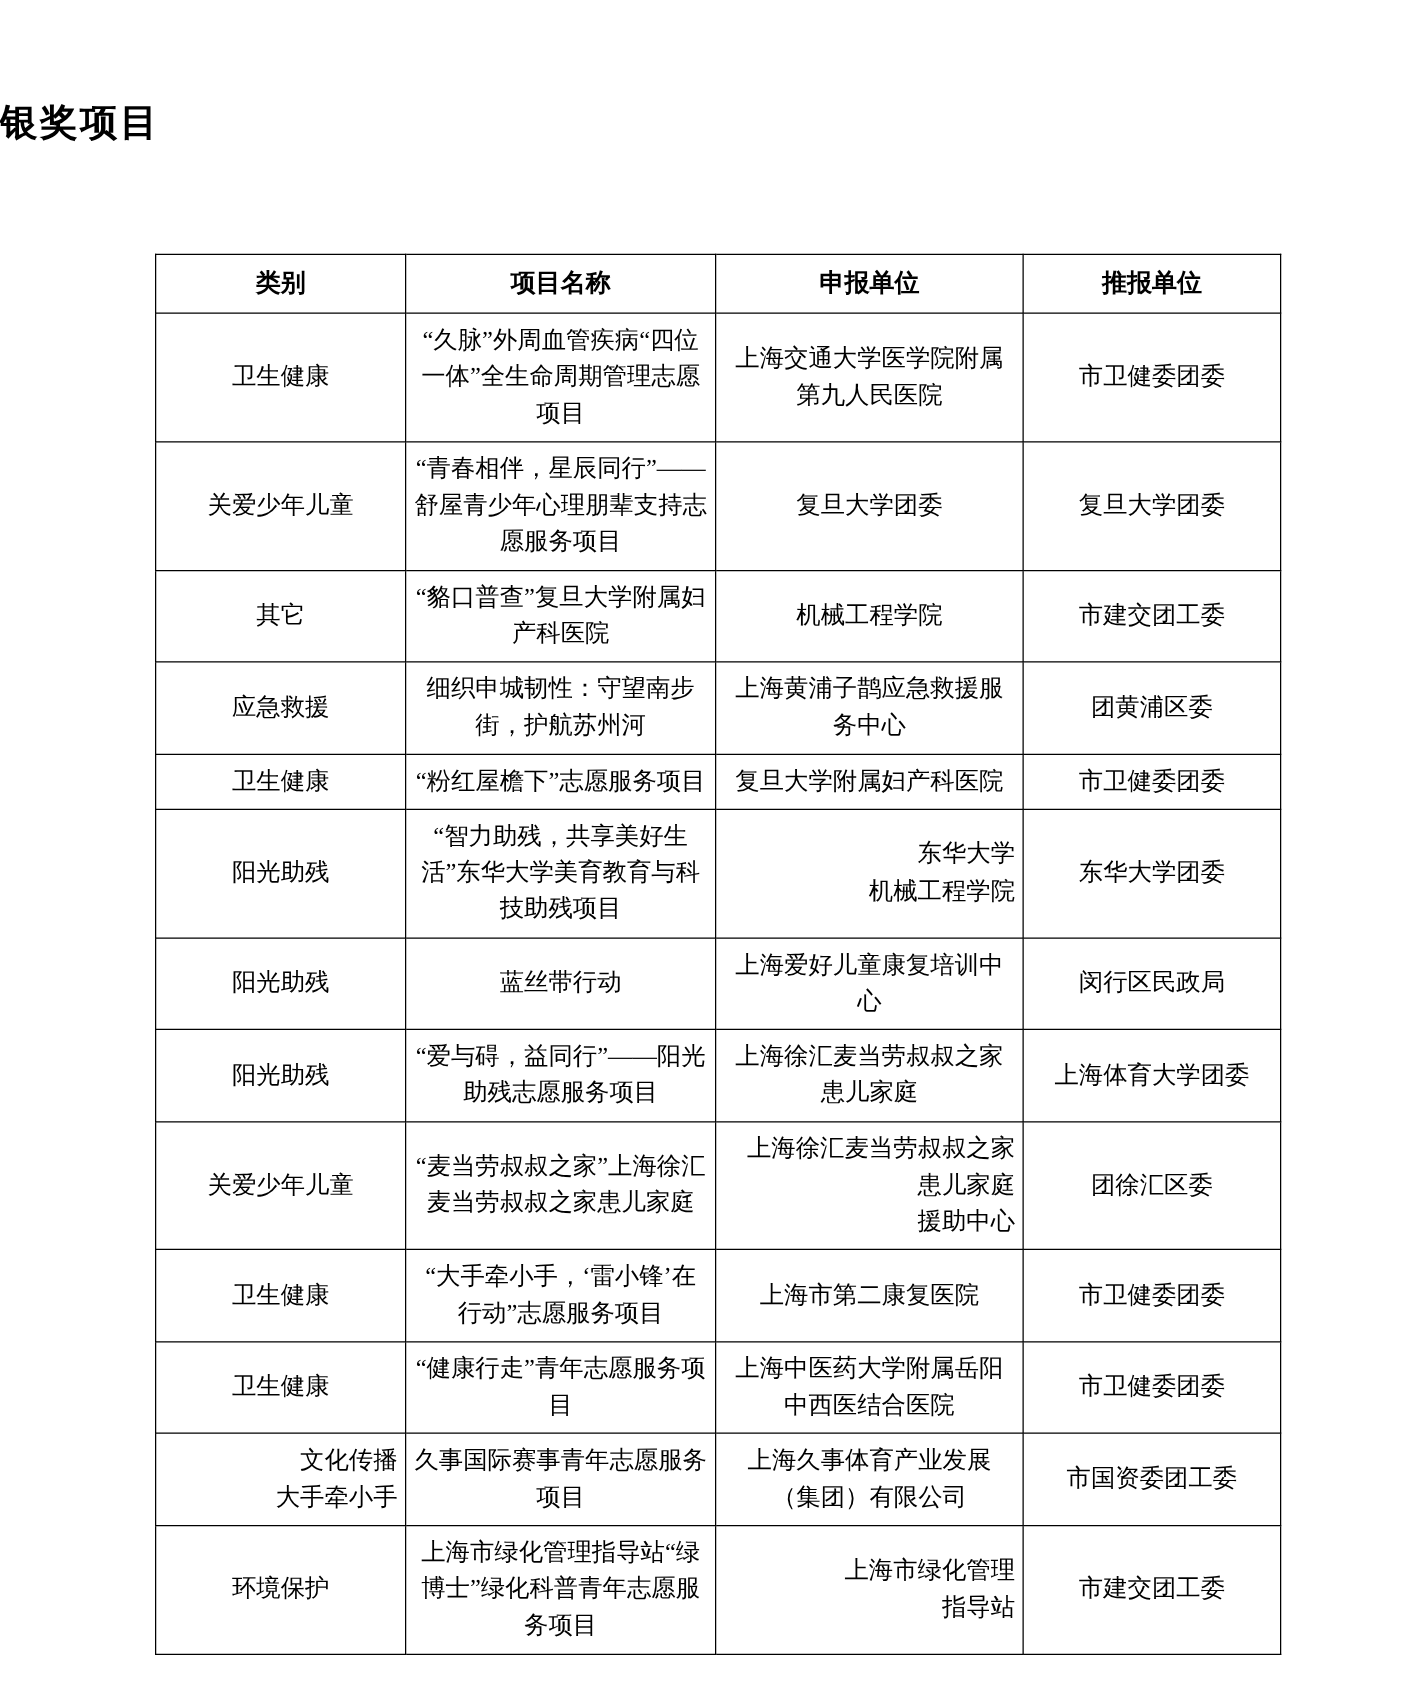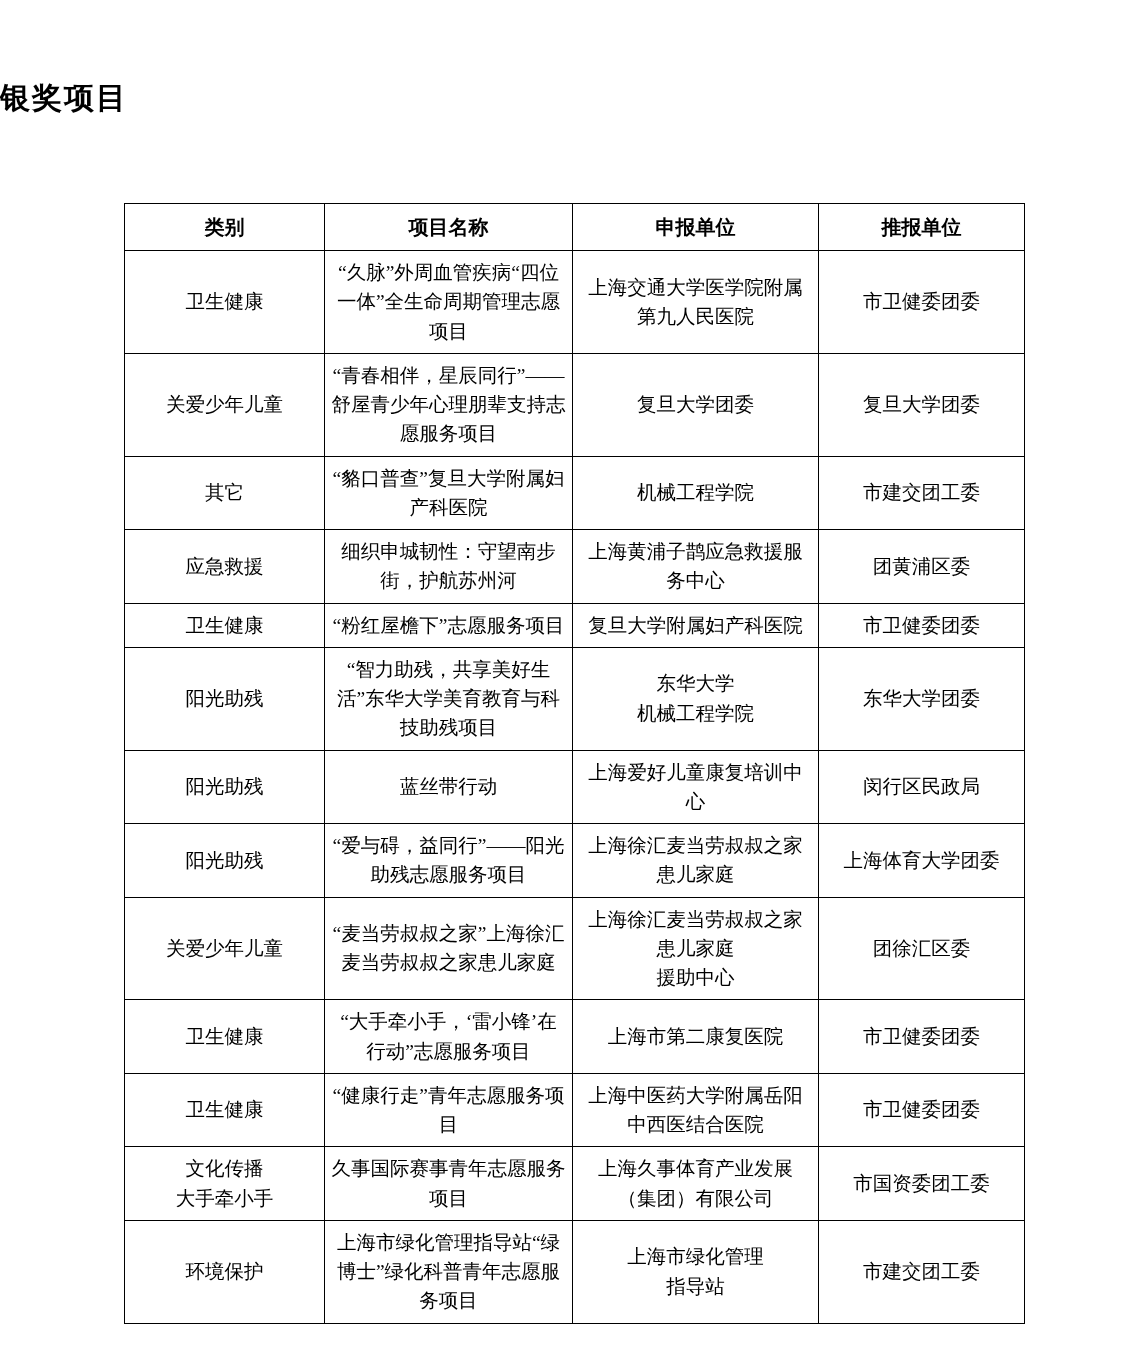--- a/index.html
+++ b/index.html
@@ -51,21 +51,21 @@
   table.award-table th {
     font-weight: bold;
     font-size: 20px;
     padding: 8px 6px;
   }
   col.c-category { width: 200px; }
   col.c-project  { width: 248px; }
   col.c-applicant{ width: 246px; }
   col.c-recommend{ width: 206px; }
 
-  .cell-line { display: block; }
+  .cell-line { display: block; text-align: right; }
 </style>
 </head>
 <body>
 
 <div class="page">
 
   <div class="doc-title">银奖项目</div>
 
   <div class="table-wrap">
     <table class="award-table">

